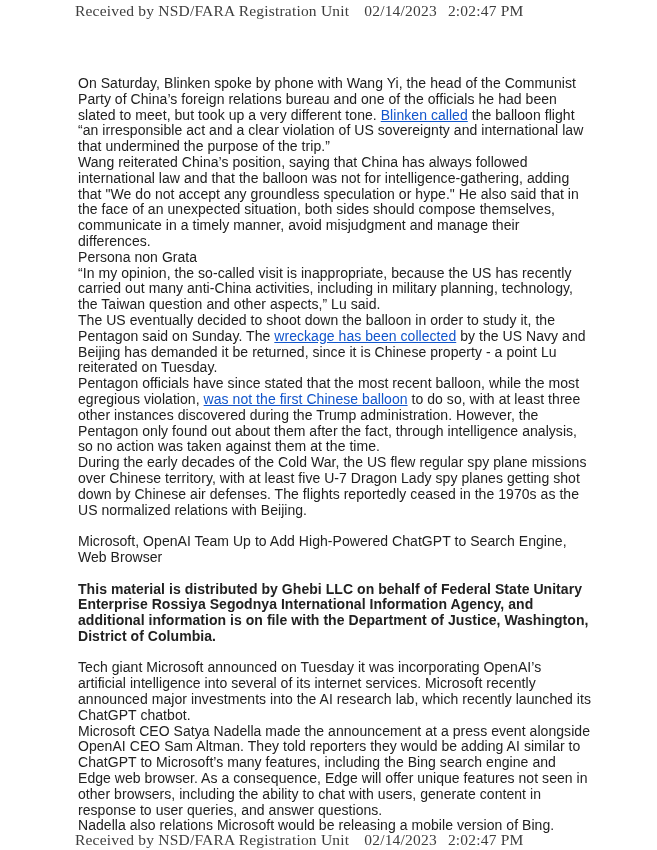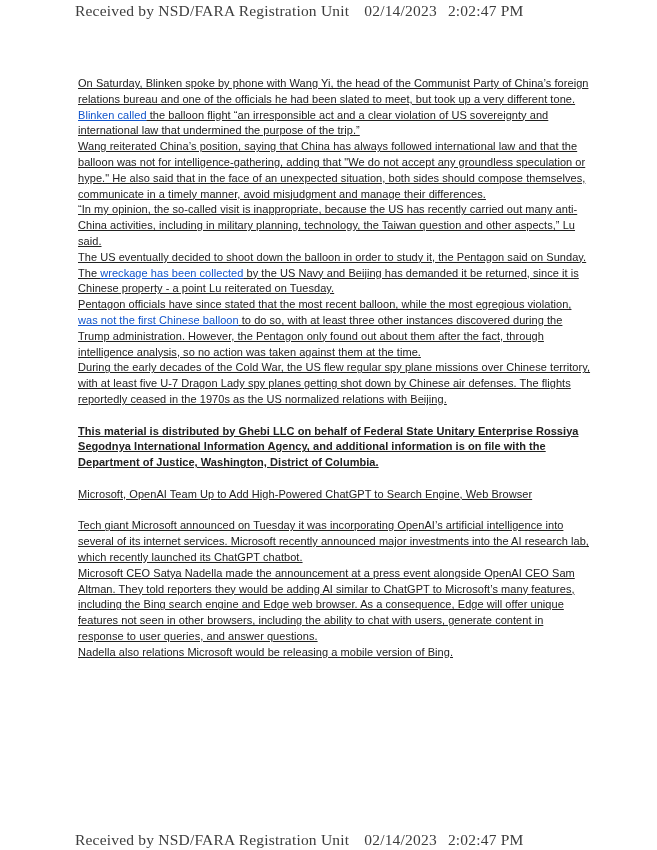--- a/index.html
+++ b/index.html
@@ -22,51 +22,51 @@
   }
   .stamp-top { top: 2px; }
   .stamp-bottom { top: 831px; }
   .stamp .date { margin-left: 15px; }
   .stamp .time { margin-left: 11px; }
   .doc-body {
     position: absolute;
     left: 78px;
     top: 76px;
     width: 513px;
-    font-size: 11px;
+    font-size: 14px;
     line-height: 15.8px;
     color: #212121;
     letter-spacing: 0.05px;
-    text-decoration: underline;
   }
   .para { margin: 0; }
   .para.gap { margin-top: 15.8px; }
   .para.bold { font-weight: bold; }
   a.doclink {
     color: var(--link-color, #1155cc);
     text-decoration: underline;
     cursor: pointer;
   }
 </style>
 </head>
 <body style="background: rgb(255, 255, 255);">
 
 <div class="stamp stamp-top">
   <span>Received by NSD/FARA Registration Unit</span><span class="date">02/14/2023</span><span class="time">2:02:47 PM</span>
 </div>
 
 <div class="doc-body" id="doc-body">
     <p class="para"><span>On Saturday, Blinken spoke by phone with Wang Yi, the head of the Communist Party of China’s foreign relations bureau and one of the officials he had been slated to meet, but took up a very different tone. </span><a class="doclink" href="#">Blinken called</a><span> the balloon flight “an irresponsible act and a clear violation of US sovereignty and international law that undermined the purpose of the trip.”</span></p>
     <p class="para"><span>Wang reiterated China’s position, saying that China has always followed international law and that the balloon was not for intelligence-gathering, adding that "We do not accept any groundless speculation or hype." He also said that in the face of an unexpected situation, both sides should compose themselves, communicate in a timely manner, avoid misjudgment and manage their differences.</span></p>
+    <p class="para"><span>Persona non Grata</span></p>
     <p class="para"><span>“In my opinion, the so-called visit is inappropriate, because the US has recently carried out many anti-China activities, including in military planning, technology, the Taiwan question and other aspects,” Lu said.</span></p>
     <p class="para"><span>The US eventually decided to shoot down the balloon in order to study it, the Pentagon said on Sunday. The </span><a class="doclink" href="#">wreckage has been collected</a><span> by the US Navy and Beijing has demanded it be returned, since it is Chinese property - a point Lu reiterated on Tuesday.</span></p>
     <p class="para"><span>Pentagon officials have since stated that the most recent balloon, while the most egregious violation, </span><a class="doclink" href="#">was not the first Chinese balloon</a><span> to do so, with at least three other instances discovered during the Trump administration. However, the Pentagon only found out about them after the fact, through intelligence analysis, so no action was taken against them at the time.</span></p>
     <p class="para"><span>During the early decades of the Cold War, the US flew regular spy plane missions over Chinese territory, with at least five U-7 Dragon Lady spy planes getting shot down by Chinese air defenses. The flights reportedly ceased in the 1970s as the US normalized relations with Beijing.</span></p>
+    <p class="para gap"><span>Microsoft, OpenAI Team Up to Add High-Powered ChatGPT to Search Engine, Web Browser</span></p>
     <p class="para bold gap"><span>This material is distributed by Ghebi LLC on behalf of Federal State Unitary Enterprise Rossiya Segodnya International Information Agency, and additional information is on file with the Department of Justice, Washington, District of Columbia.</span></p>
-    <p class="para gap"><span>Microsoft, OpenAI Team Up to Add High-Powered ChatGPT to Search Engine, Web Browser</span></p>
     <p class="para gap"><span>Tech giant Microsoft announced on Tuesday it was incorporating OpenAI’s artificial intelligence into several of its internet services. Microsoft recently announced major investments into the AI research lab, which recently launched its ChatGPT chatbot.</span></p>
     <p class="para"><span>Microsoft CEO Satya Nadella made the announcement at a press event alongside OpenAI CEO Sam Altman. They told reporters they would be adding AI similar to ChatGPT to Microsoft’s many features, including the Bing search engine and Edge web browser. As a consequence, Edge will offer unique features not seen in other browsers, including the ability to chat with users, generate content in response to user queries, and answer questions.</span></p>
     <p class="para"><span>Nadella also relations Microsoft would be releasing a mobile version of Bing.</span></p>
   </div>
 
 <div class="stamp stamp-bottom">
   <span>Received by NSD/FARA Registration Unit</span><span class="date">02/14/2023</span><span class="time">2:02:47 PM</span>
 </div>
 
 </body></html>

